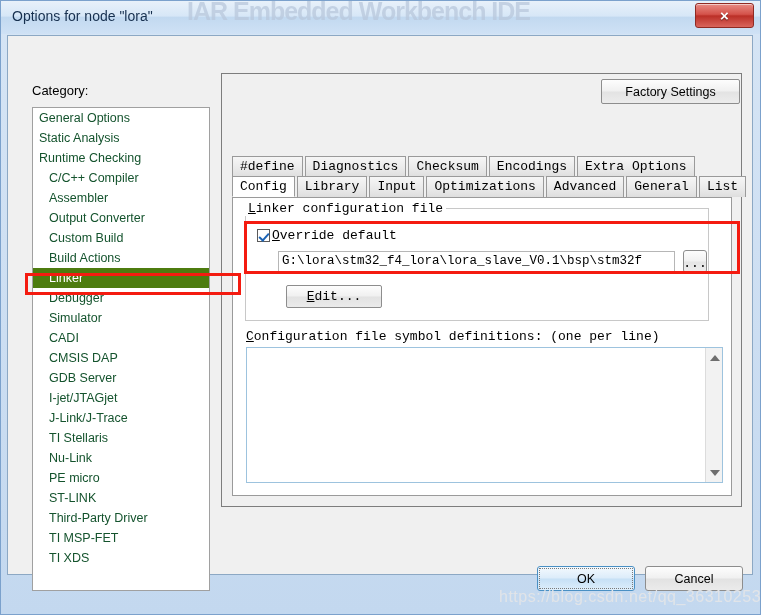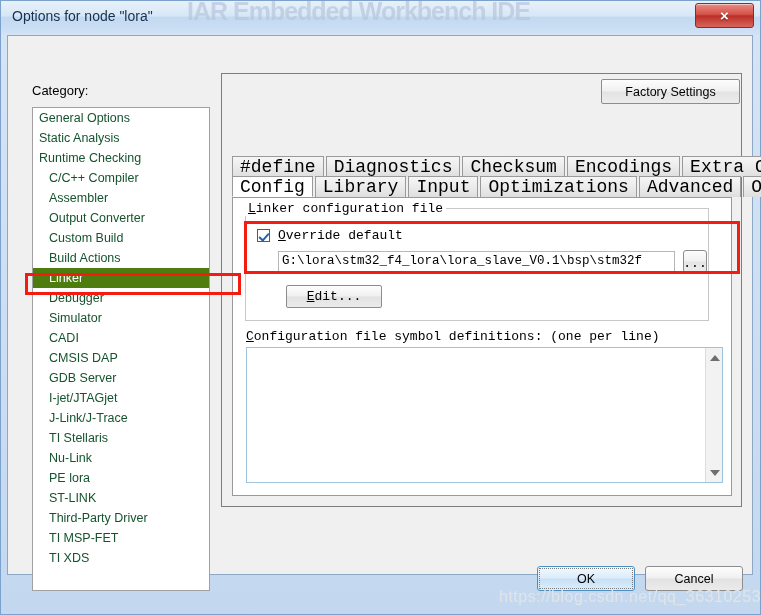--- a/index.html
+++ b/index.html
@@ -80,21 +80,21 @@
     font-size:12.5px;color:#000;
     display:flex;align-items:center;justify-content:center;
     cursor:pointer;box-sizing:border-box;
   }
 
   
   .tabstrip{position:absolute;left:231px;top:155px;width:500px;}
   .tabrow{display:flex;height:21px;}
   .tab{
     height:21px;line-height:20px;
-    font-family:"Liberation Mono",monospace;font-size:18px;color:#000;
+    font-family:"Liberation Mono",monospace;font-size:13px;color:#000;
     background:linear-gradient(to bottom,#f6f6f6 0%,#e9e9e9 60%,#dedede 100%);
     border:1px solid #9a9a9a;border-bottom:none;
     margin-right:2px;padding:0 7px;white-space:nowrap;
     cursor:pointer;box-sizing:border-box;
   }
   .tab.active{
     background:#fff;border-bottom:1px solid #fff;position:relative;z-index:3;
   }
   .tabrow.row2{margin-top:-1px;}
 
@@ -119,21 +119,21 @@
   .chk-row{position:absolute;left:256px;top:227px;display:flex;align-items:center;}
   .chkbox{
     width:13px;height:13px;background:#fff;border:1px solid #5a5a5a;
     position:relative;box-sizing:border-box;cursor:pointer;
   }
   .chkbox:after{
     content:"";position:absolute;left:3px;top:1px;width:4px;height:8px;
     border:solid #1b63b5;border-width:0 2px 2px 0;transform:rotate(42deg);
   }
   .chk-label{
-    margin-left:8px;font-family:"Liberation Mono",monospace;font-size:13px;color:#000;
+    margin-left:2px;font-family:"Liberation Mono",monospace;font-size:13px;color:#000;
     white-space:nowrap;cursor:pointer;
   }
   .chk-label u{text-decoration:underline;}
 
   .path-input{
     position:absolute;left:277px;top:250px;width:397px;height:21px;
     background:#fff;border:1px solid #b6b6b6;box-sizing:border-box;
     font-family:"Liberation Mono",monospace;font-size:12.5px;color:#000;
     padding:0 3px;line-height:19px;white-space:nowrap;overflow:hidden;
   }
@@ -239,21 +239,21 @@
         <div class="cat-item indent sel">Linker</div>
         <div class="cat-item indent">Debugger</div>
         <div class="cat-item indent">Simulator</div>
         <div class="cat-item indent">CADI</div>
         <div class="cat-item indent">CMSIS DAP</div>
         <div class="cat-item indent">GDB Server</div>
         <div class="cat-item indent">I-jet/JTAGjet</div>
         <div class="cat-item indent">J-Link/J-Trace</div>
         <div class="cat-item indent">TI Stellaris</div>
         <div class="cat-item indent">Nu-Link</div>
-        <div class="cat-item indent">PE lora</div>
+        <div class="cat-item indent">PE micro</div>
         <div class="cat-item indent">ST-LINK</div>
         <div class="cat-item indent">Third-Party Driver</div>
         <div class="cat-item indent">TI MSP-FET</div>
         <div class="cat-item indent">TI XDS</div>
       </div>
 
     <div class="right-panel"></div>
     <div class="factory-btn">Factory Settings</div>
 
     <div class="tabstrip">
@@ -263,21 +263,21 @@
           <div class="tab">Checksum</div>
           <div class="tab">Encodings</div>
           <div class="tab">Extra Options</div>
         </div>
       <div class="tabrow row2" id="tabrow2">
           <div class="tab active">Config</div>
           <div class="tab">Library</div>
           <div class="tab">Input</div>
           <div class="tab">Optimizations</div>
           <div class="tab">Advanced</div>
-          <div class="tab">Output</div>
+          <div class="tab">General</div>
           <div class="tab">List</div>
         </div>
     </div>
 
     <div class="tabbody">
       <div class="group"></div>
     </div>
 
     <div class="group-title"><u>L</u><span>inker configuration file</span></div>
 

